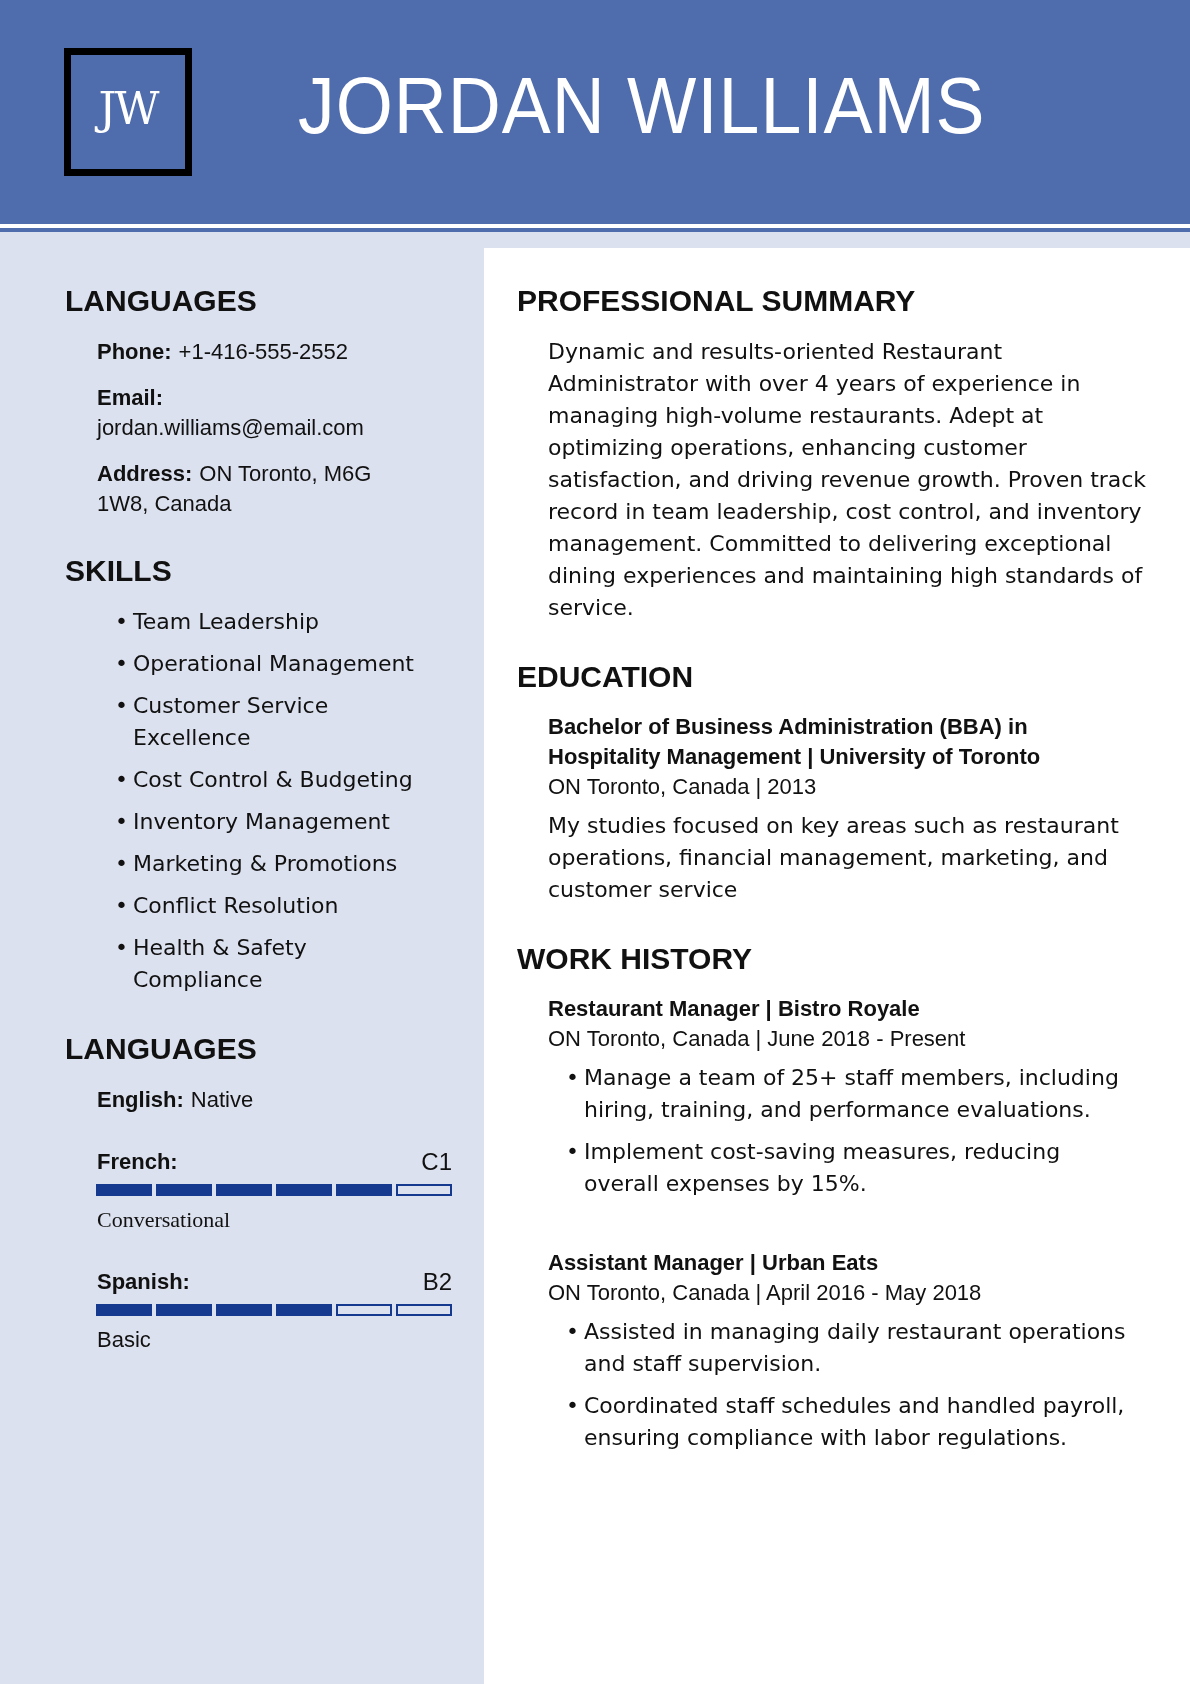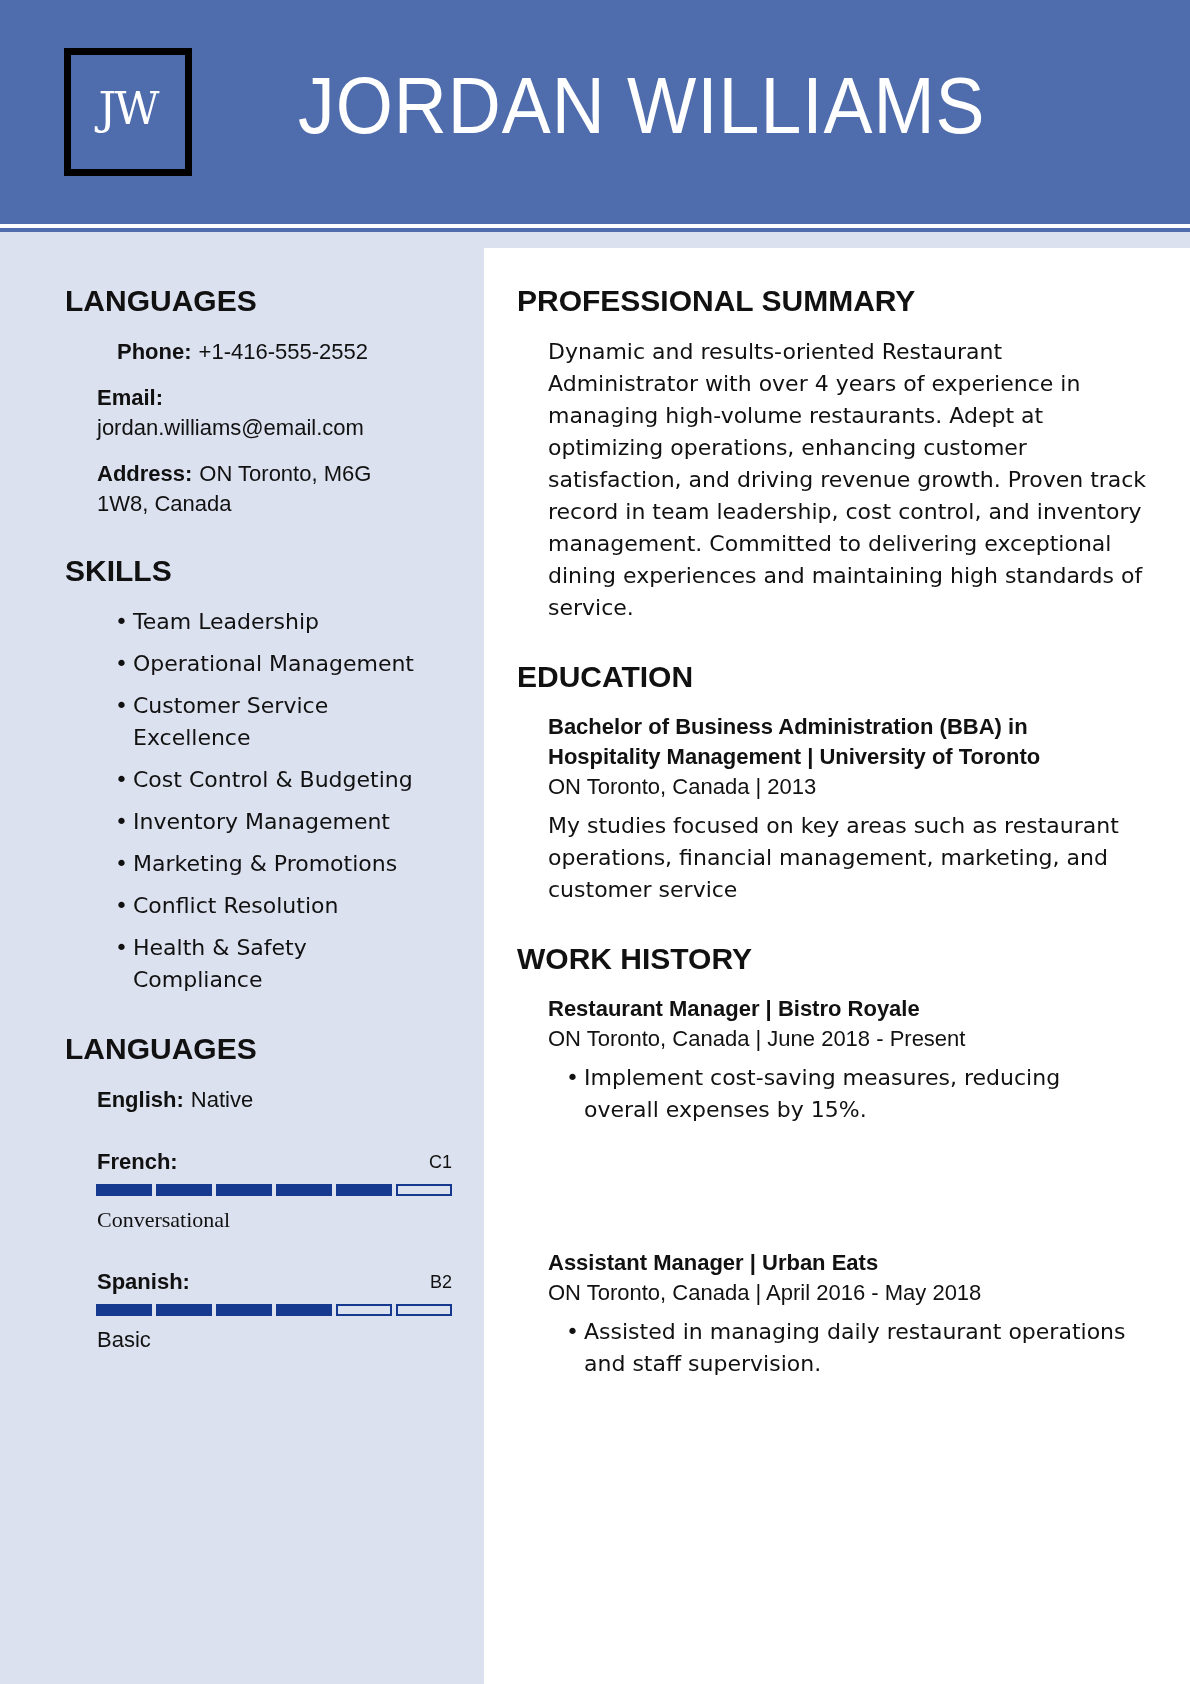--- a/index.html
+++ b/index.html
@@ -16,21 +16,21 @@
   .txt { position: absolute; font-size: 22px; line-height: 32px; white-space: nowrap; color: #111; }
   .lbl { font-family: "Liberation Sans", sans-serif; font-weight: bold; }
   .geo { font-family: "Liberation Sans", sans-serif; }
   .skill { position: absolute; left: 115px; font-size: 22px; line-height: 32px; white-space: nowrap; }
   .skill .dot { position: absolute; left: 0; top: 0; width: 18px; }
   .skill .t { position: absolute; left: 18px; top: 0; }
   .bars { position: absolute; left: 96px; width: 356px; height: 12px; display: flex; gap: 4px; }
   .seg { flex: 1; height: 12px; box-sizing: border-box; border: 2px solid #15398f; }
   .seg.on { background: #15398f; }
   .seg.off { background: #dce1ef; }
-  .lvl { position: absolute; right: 32px; font-family: "Liberation Sans", sans-serif; font-size: 18px; line-height: 32px; }
+  .lvl { position: absolute; right: 32px; font-family: "Liberation Sans", sans-serif; font-size: 24px; line-height: 32px; }
   .para { position: absolute; left: 548px; width: 600px; font-size: 22px; line-height: 32px; color: #111; margin: 0; }
   .job-title { position: absolute; left: 548px; font-family: "Liberation Sans", sans-serif; font-weight: bold; font-size: 22px; line-height: 30px; white-space: nowrap; }
   .job-meta { position: absolute; left: 548px; font-family: "Liberation Sans", sans-serif; font-size: 22px; line-height: 30px; white-space: nowrap; }
   .bullets { position: absolute; left: 566px; width: 560px; margin: 0; padding: 0; list-style: none; font-size: 22px; line-height: 32px; }
   .bullets li { position: relative; padding-left: 18px; margin-bottom: 10px; }
   .bullets li::before { content: "•"; position: absolute; left: 0; }
 </style>
 </head>
 <body>
 
@@ -40,21 +40,21 @@
   </div>
   <div class="name">JORDAN WILLIAMS</div>
 </div>
 <div class="header-rule-white"></div>
 <div class="header-rule-blue"></div>
 
 <div class="sidebar"></div>
 
 <h2 class="h2" style="left:65px; top:286px;">LANGUAGES</h2>
 
-<div class="txt" style="left:97px; top:336px;margin-left:20px;">
+<div class="txt" style="left:97px; top:336px;">
   <span class="lbl">Phone:</span>
   <span class="geo">+1-416-555-2552</span>
 </div>
 <div class="txt" style="left:97px; top:382px;">
   <span class="lbl">Email:</span>
 </div>
 <div class="txt geo" style="left:97px; top:412px;">jordan.williams@email.com</div>
 <div class="txt" style="left:97px; top:458px;">
   <span class="lbl">Address:</span>
   <span class="geo">ON Toronto, M6G</span>
@@ -144,20 +144,22 @@
 <div class="job-title" style="top:712px;">Bachelor of Business Administration (BBA) in</div>
 <div class="job-title" style="top:742px;">Hospitality Management | University of Toronto</div>
 <div class="job-meta" style="top:772px;">ON Toronto, Canada | 2013</div>
 <p class="para" style="top:810px;">My studies focused on key areas such as restaurant operations, financial management, marketing, and customer service</p>
 
 <h2 class="h2" style="left:517px; top:944px;">WORK HISTORY</h2>
 
 <div class="job-title" style="top:994px;">Restaurant Manager | Bistro Royale</div>
 <div class="job-meta" style="top:1024px;">ON Toronto, Canada | June 2018 - Present</div>
 <ul class="bullets" style="top:1062px;">
+  <li>Manage a team of 25+ staff members, including hiring, training, and performance evaluations.</li>
   <li>Implement cost-saving measures, reducing overall expenses by 15%.</li>
 </ul>
 
 <div class="job-title" style="top:1248px;">Assistant Manager | Urban Eats</div>
 <div class="job-meta" style="top:1278px;">ON Toronto, Canada | April 2016 - May 2018</div>
 <ul class="bullets" style="top:1316px;">
   <li>Assisted in managing daily restaurant operations and staff supervision.</li>
+  <li>Coordinated staff schedules and handled payroll, ensuring compliance with labor regulations.</li>
 </ul>
 
 </body></html>

